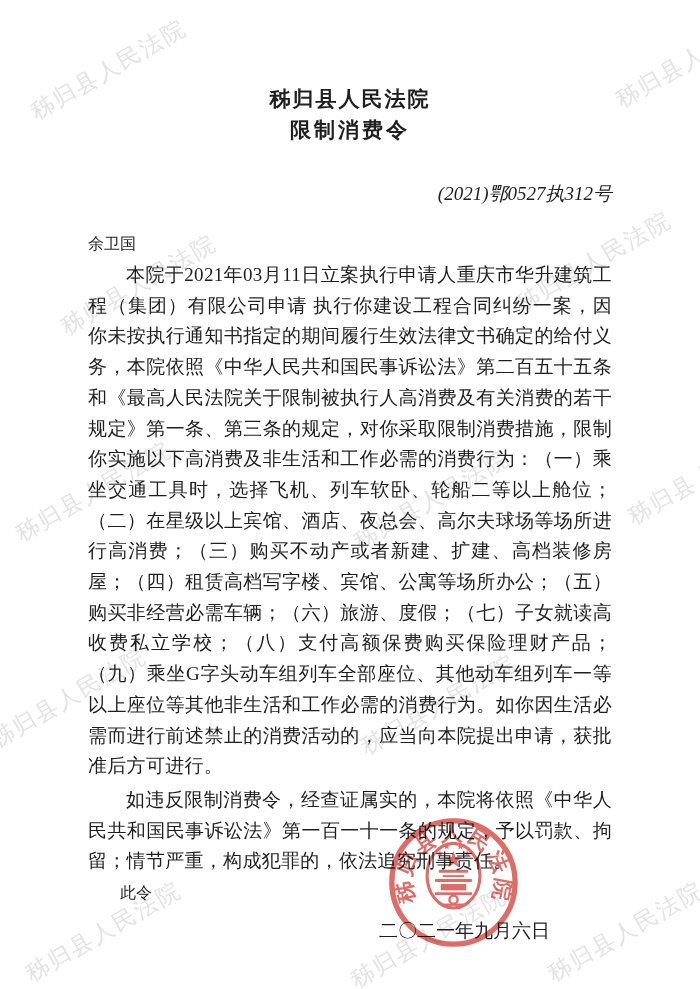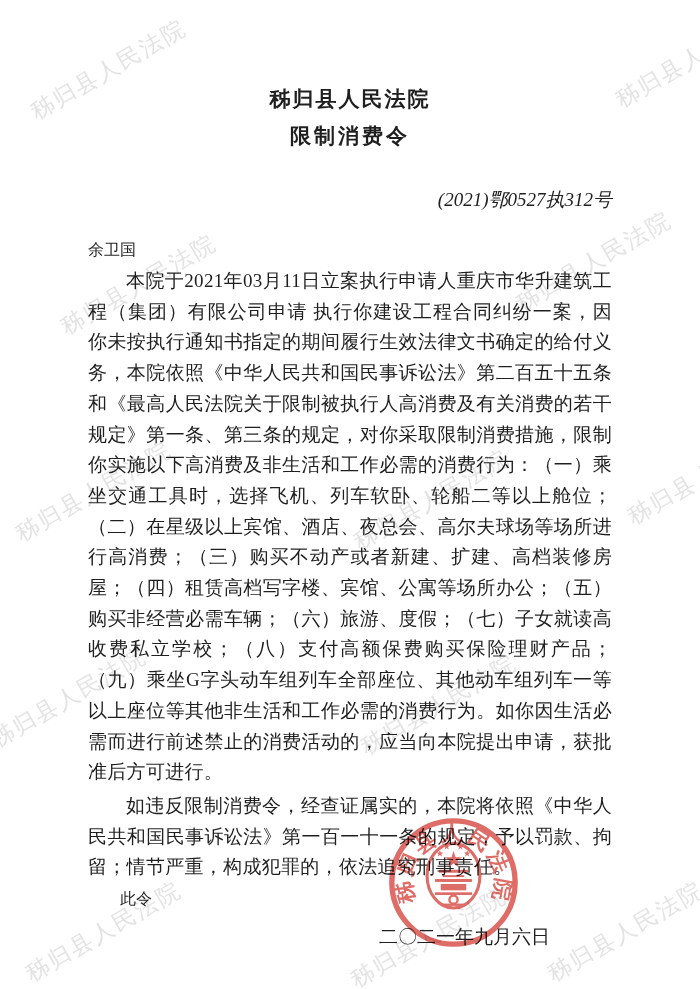--- a/index.html
+++ b/index.html
@@ -23,21 +23,21 @@
     transform:rotate(-30deg);
     transform-origin:0 0;
     font-family:"Liberation Sans","DejaVu Sans",sans-serif;
   }
   
   .content{position:absolute;inset:0;padding:86px 88px 0 88px;z-index:1;box-sizing:border-box;}
   .court{
     text-align:center;font-size:21px;font-weight:bold;letter-spacing:2px;line-height:27px;
   }
   .title{
-    text-align:center;font-size:21px;font-weight:bold;letter-spacing:3px;line-height:27px;margin-top:10px;
+    text-align:center;font-size:21px;font-weight:bold;letter-spacing:3px;line-height:27px;margin-top:4px;
   }
   .case-no{text-align:right;font-size:19px;margin-top:38px;line-height:24px;font-style:italic;}
   .recipient{font-size:16px;margin-top:25px;line-height:26px;}
   .para{
     margin:3px 0 0 0;
     font-size:19px;
     line-height:30.7px;
     text-align:justify;
     text-justify:inter-ideograph;
     text-indent:2em;

